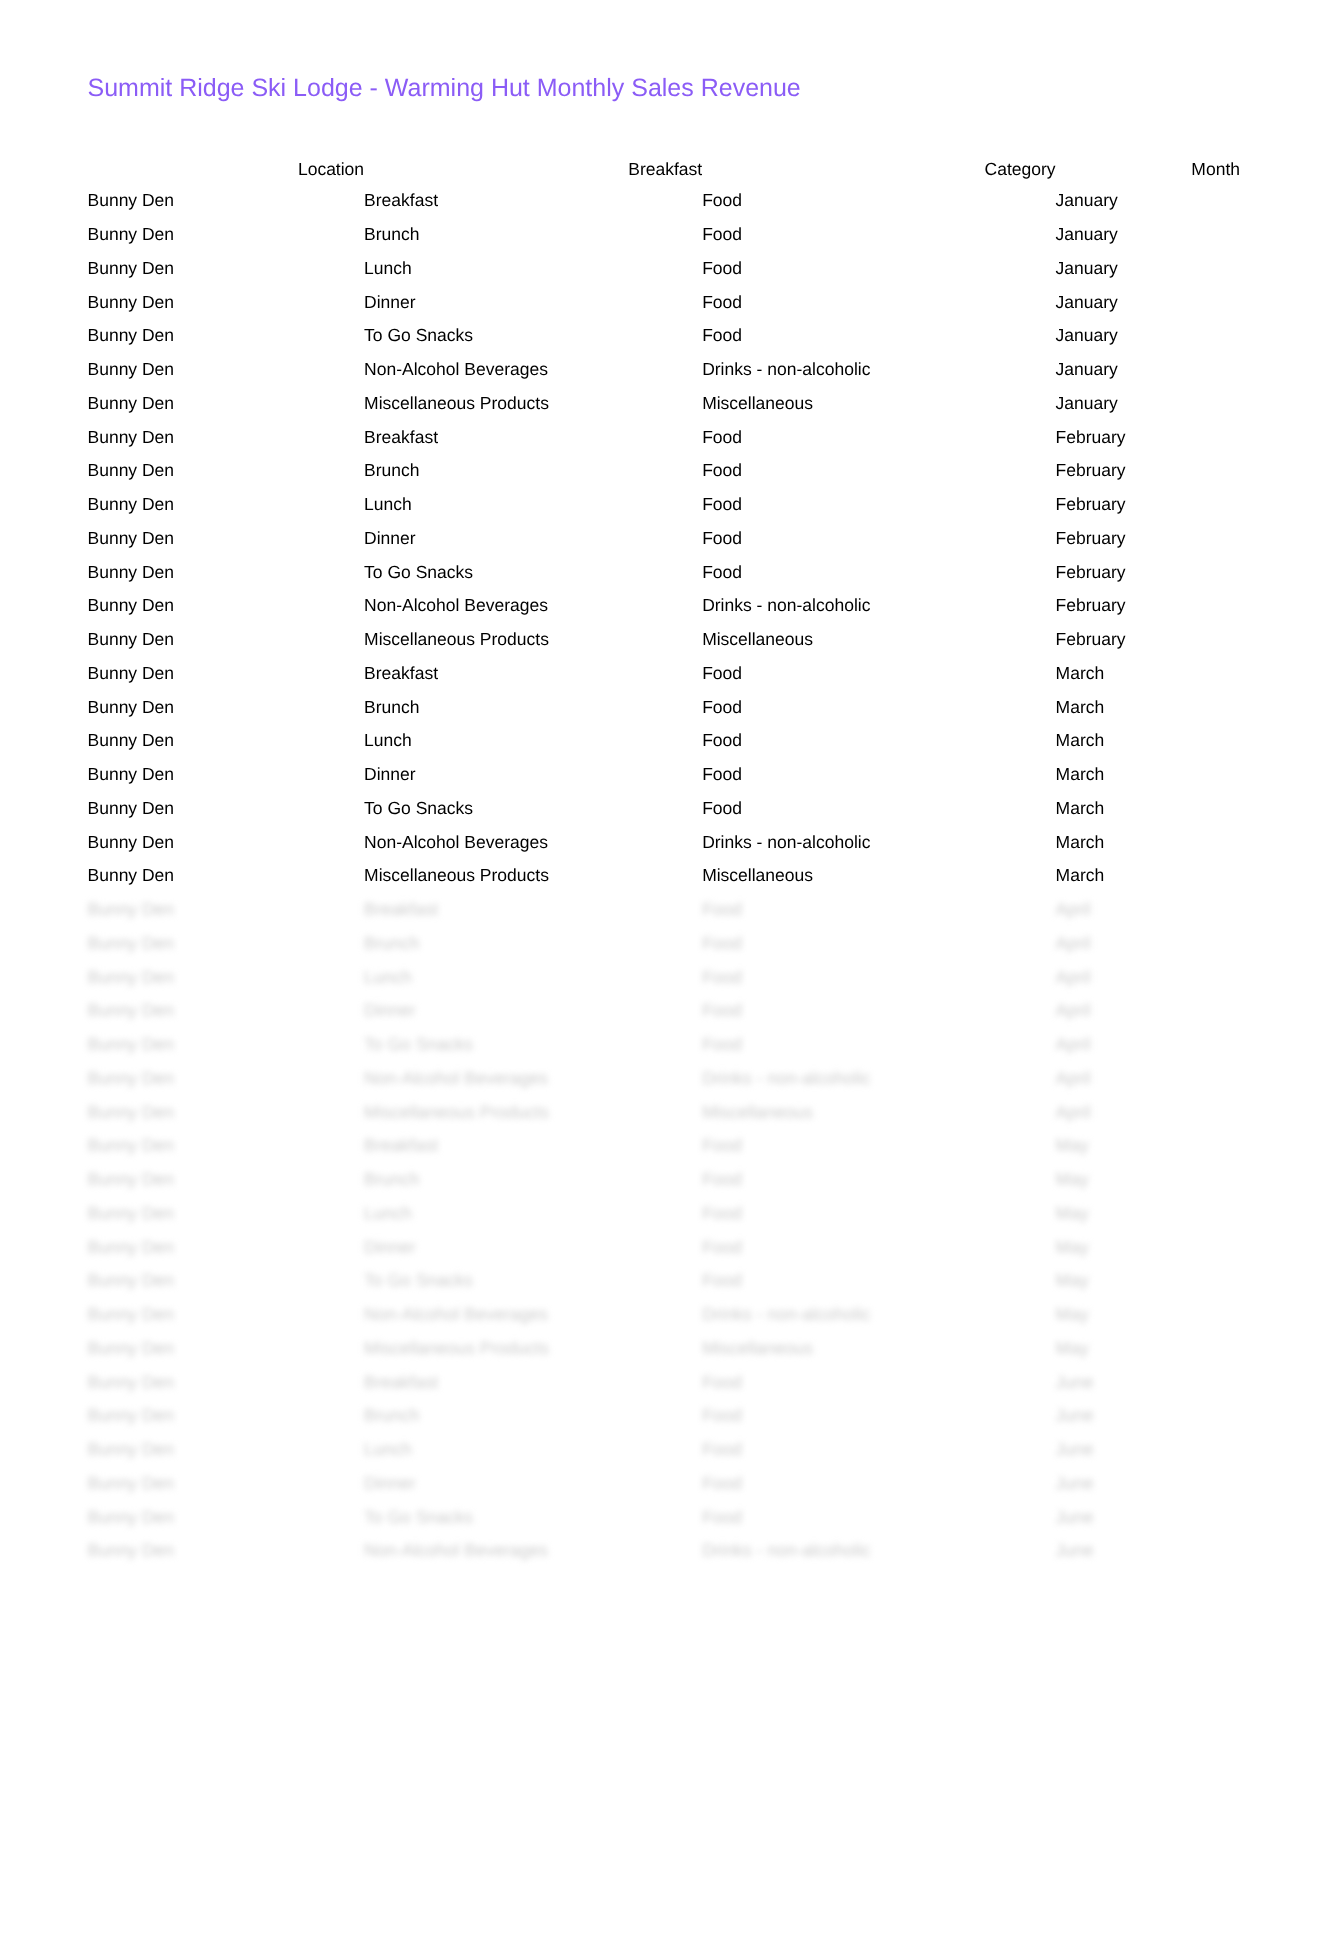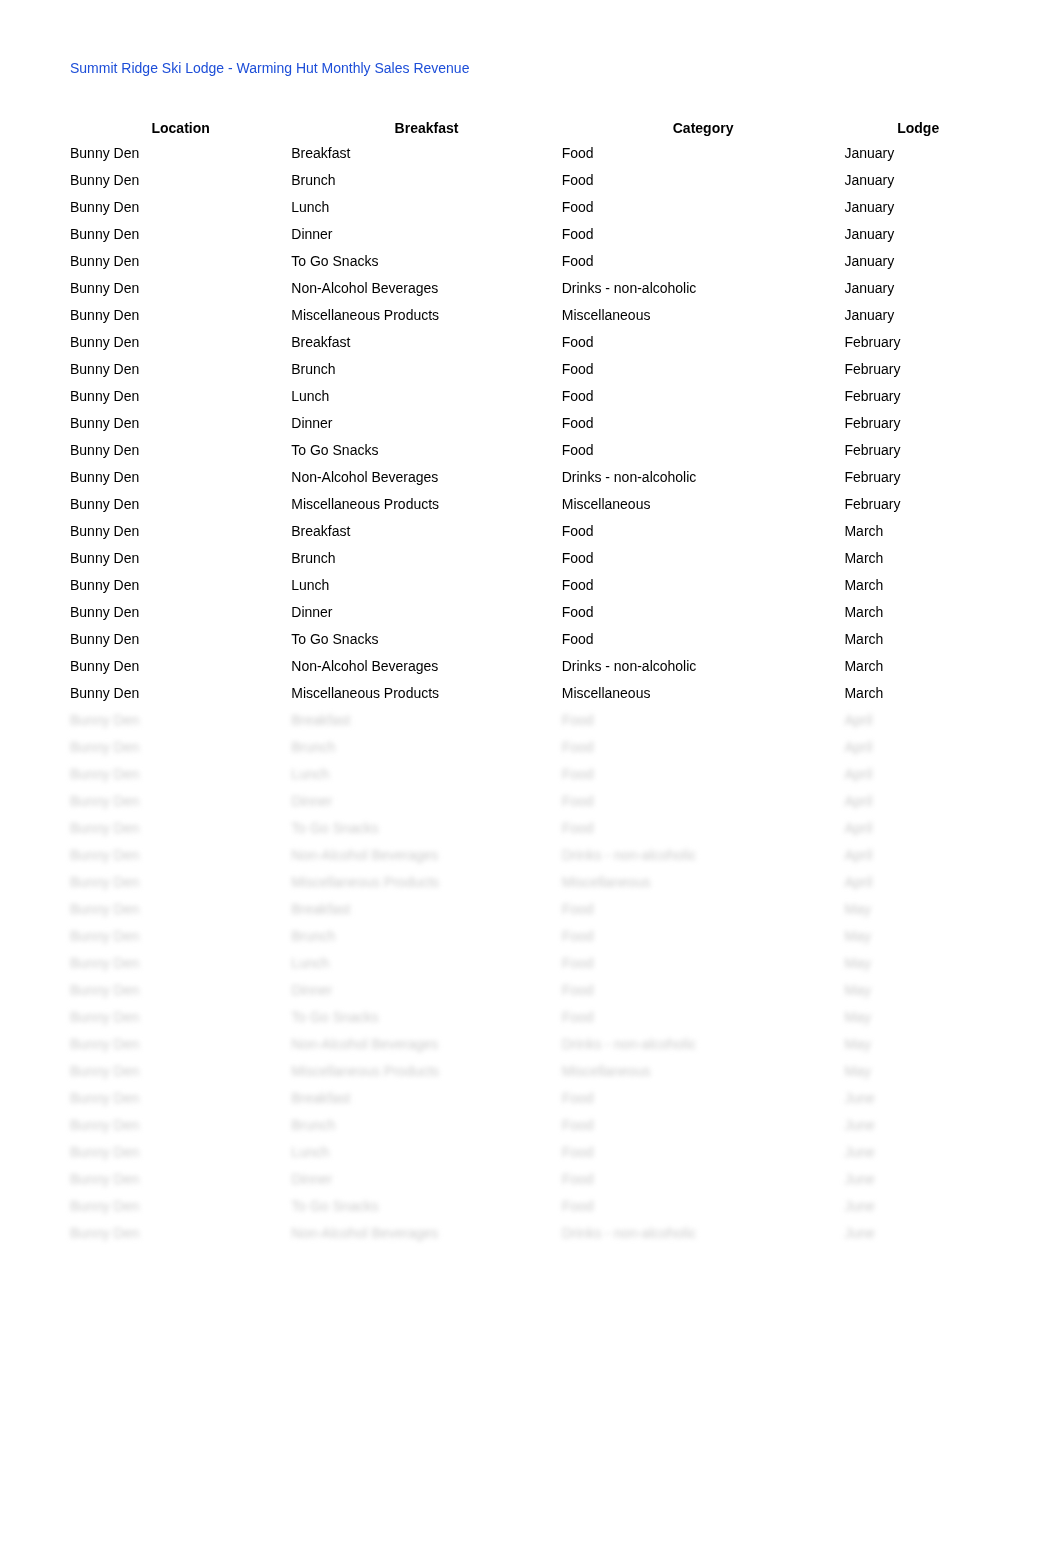--- a/index.html
+++ b/index.html
@@ -4,32 +4,32 @@
   <style>
     * { margin: 0; padding: 0; box-sizing: border-box; }
     body {
       font-family: Arial, sans-serif;
       font-size: 14px;
       background: #ffffff;
       color: #000000;
       padding: 60px 70px;
     }
     .page-title {
-      font-size: 14px;
+      font-size: 20px;
       font-weight: normal;
       margin-bottom: 40px;
-      color: #1d4ed8;
+      color: #8b5cf6;
     }
     .data-table {
       width: 100%;
       border-collapse: collapse;
     }
     .data-table th {
-      text-align: center;
-      font-weight: bold;
+      text-align: right;
+      font-weight: normal;
       padding: 4px 0;
       vertical-align: top;
     }
     .data-table td {
       text-align: left;
       padding: 3px 0;
       vertical-align: top;
       line-height: 1.5;
     }
     .col-location { width: 180px; }
@@ -46,21 +46,21 @@
 <body>
 
 <div class="page-title">Summit Ridge Ski Lodge - Warming Hut Monthly Sales Revenue</div>
 
 <table class="data-table">
   <thead>
     <tr>
       <th class="col-location">Location</th>
       <th class="col-products">Breakfast</th>
       <th class="col-category">Category</th>
-      <th class="col-month">Lodge</th>
+      <th class="col-month">Month</th>
     </tr>
   </thead>
   <tbody id="table-body">
   <tr>
         <td>Bunny Den</td>
         <td>Breakfast</td>
         <td>Food</td>
         <td>January</td>
       </tr>
       <tr>

